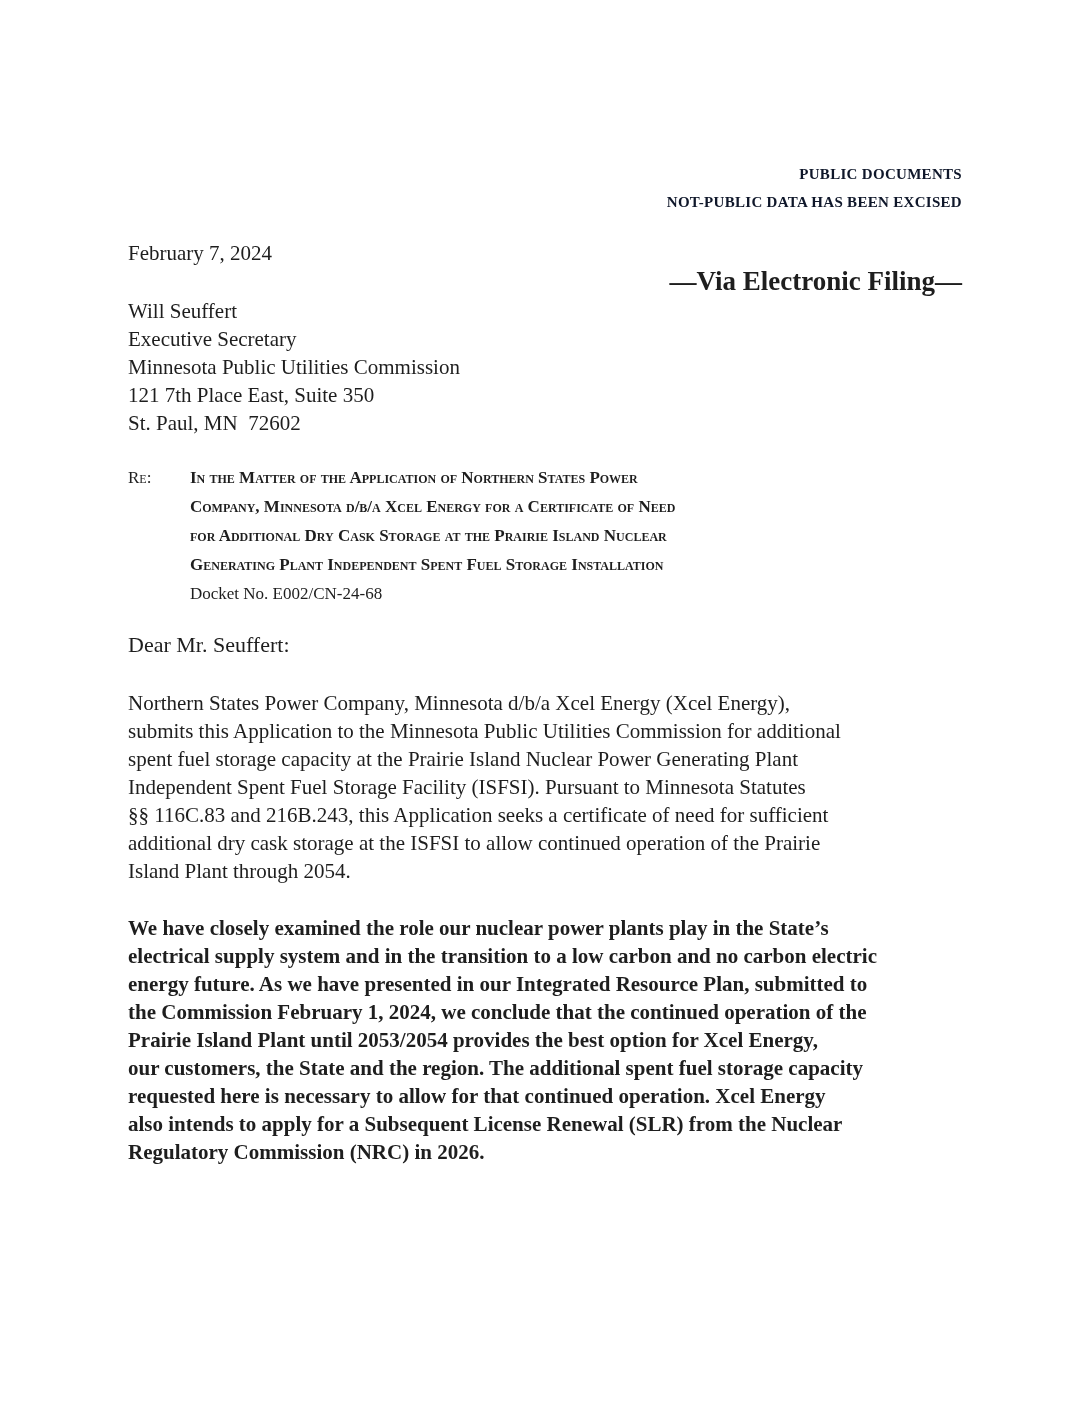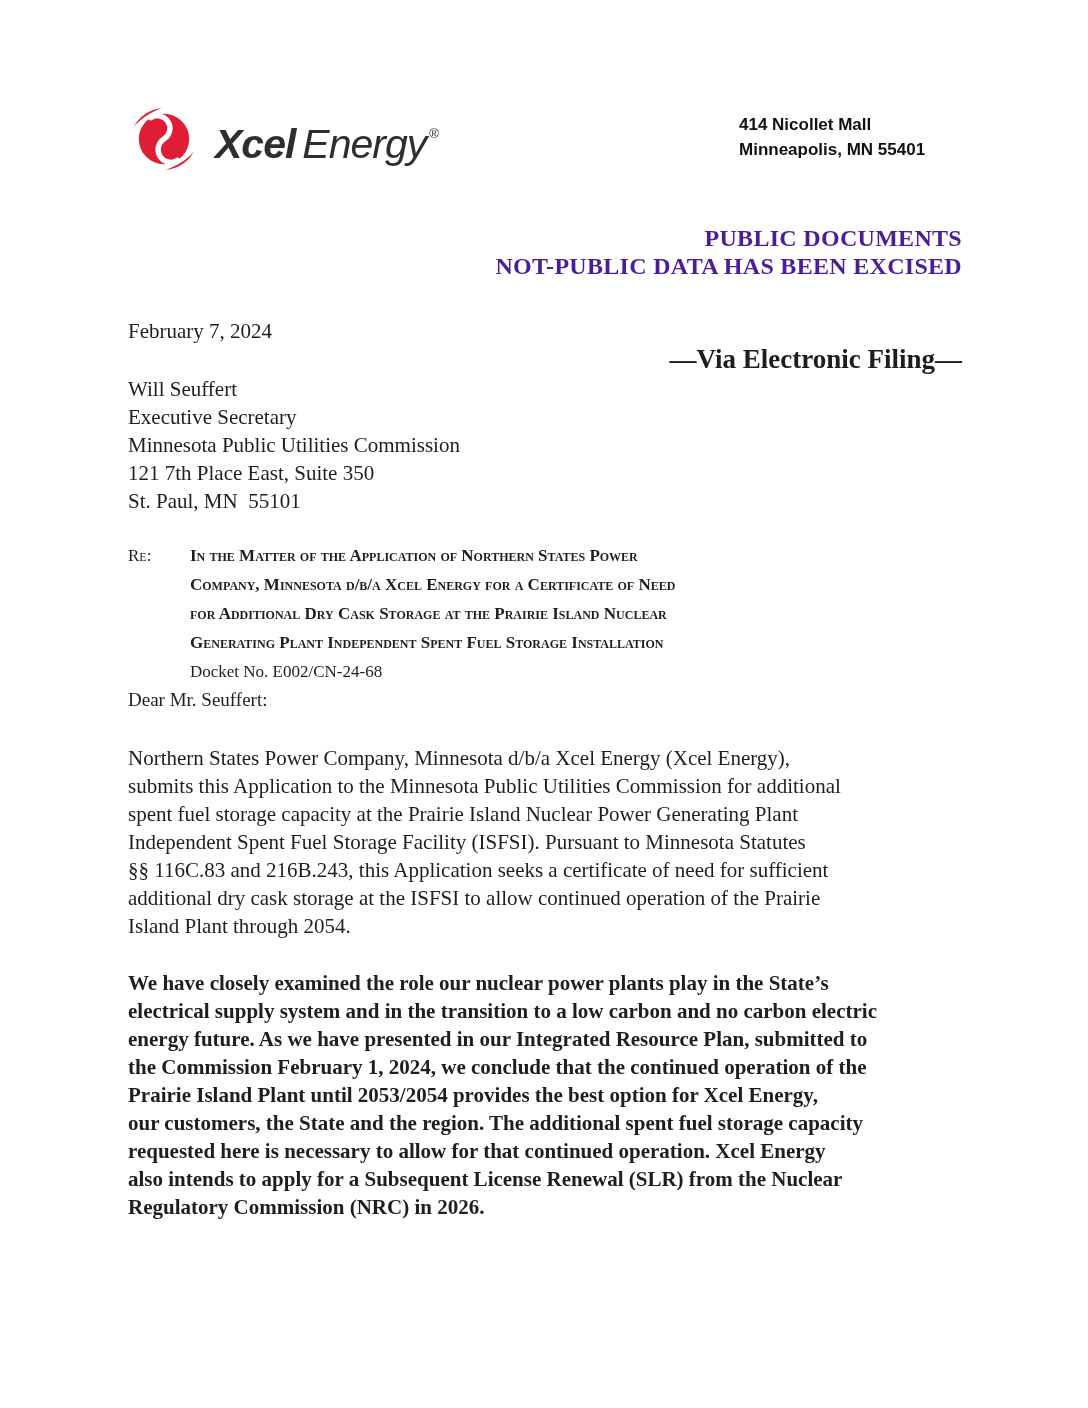--- a/index.html
+++ b/index.html
@@ -40,83 +40,64 @@
     margin-top: 9px;
     text-align: left;
     width: 223px;
   }
 
   
   .classification {
     margin-top: 57px;
     text-align: right;
     font-weight: bold;
-    font-size: 24px;
+    font-size: 15px;
     line-height: 28px;
     letter-spacing: 0.3px;
-    color: #4c1d95;
+    color: #0f172a;
   }
 
   
-  .date-line { margin-top: 37px; font-size: 21px; line-height: 28px; }
+  .date-line { margin-top: 23px; font-size: 21px; line-height: 28px; }
   .via { margin-top: 0; text-align: right; font-weight: bold; font-size: 27px; line-height: 28px; }
 
   
   .recipient { margin-top: 2px; font-size: 21px; line-height: 28px; white-space: pre; }
 
   
   .re-block { display: flex; margin-top: 26px; font-size: 17px; line-height: 29px; }
   .re-label { width: 62px; flex: 0 0 62px; font-variant: small-caps; }
   .re-subject { font-variant: small-caps; white-space: pre; font-weight: bold; }
   .re-docket { white-space: pre; }
 
-  .salutation { font-size: 19px; line-height: 28px; }
+  .salutation { margin-top: 23px; font-size: 22px; line-height: 28px; }
 
   .para { margin: 30px 0 0 0; font-size: 21px; line-height: 28px; white-space: pre; }
   .para.second { margin-top: 29px; font-weight: bold; }
 </style>
 </head>
 <body>
 
 <div class="page">
 
-  <header class="header">
-    <div class="logo">
-      <span class="logo-icon">
-        <svg viewBox="0 0 64 64" xmlns="http://www.w3.org/2000/svg" aria-hidden="true">
-          <circle cx="32" cy="32" r="26" fill="#DF1E35"></circle>
-          <path d="M32 58 A13 13 0 0 1 32 32 A13 13 0 0 0 32 6" transform="rotate(-32 32 32)" stroke="#ffffff" stroke-width="5.5" fill="none" stroke-linecap="round"></path>
-          <path d="M30 0 C 18 1 7 8 1 19 C 9 10 19 4 30 0 Z" fill="#DF1E35"></path>
-          <path d="M34 64 C 46 63 57 56 63 45 C 55 54 45 60 34 64 Z" fill="#DF1E35"></path>
-        </svg>
-      </span>
-      <span class="logo-text">
-        <span class="logo-bold">Xcel</span><span class="logo-reg">Energy</span><span class="logo-rmark">®</span>
-      </span>
-    </div>
-    <div class="hq-address">
-      <div>414 Nicollet Mall</div>
-      <div>Minneapolis, MN 55401</div>
-    </div>
-  </header>
 
   <div class="classification">
     <div>PUBLIC DOCUMENTS</div>
     <div>NOT-PUBLIC DATA HAS BEEN EXCISED</div>
   </div>
 
   <div class="date-line">February 7, 2024</div>
 
   <div class="via">—Via Electronic Filing—</div>
 
   <div class="recipient">Will Seuffert
 Executive Secretary
 Minnesota Public Utilities Commission
 121 7th Place East, Suite 350
-St. Paul, MN  55101</div>
+St. Paul, MN  72602</div>
 
   <div class="re-block">
     <div class="re-label">Re:</div>
     <div class="re-body">
       <div class="re-subject">In the Matter of the Application of Northern States Power
 Company, Minnesota d/b/a Xcel Energy for a Certificate of Need
 for Additional Dry Cask Storage at the Prairie Island Nuclear
 Generating Plant Independent Spent Fuel Storage Installation</div>
       <div class="re-docket">Docket No. E002/CN-24-68</div>
     </div>

